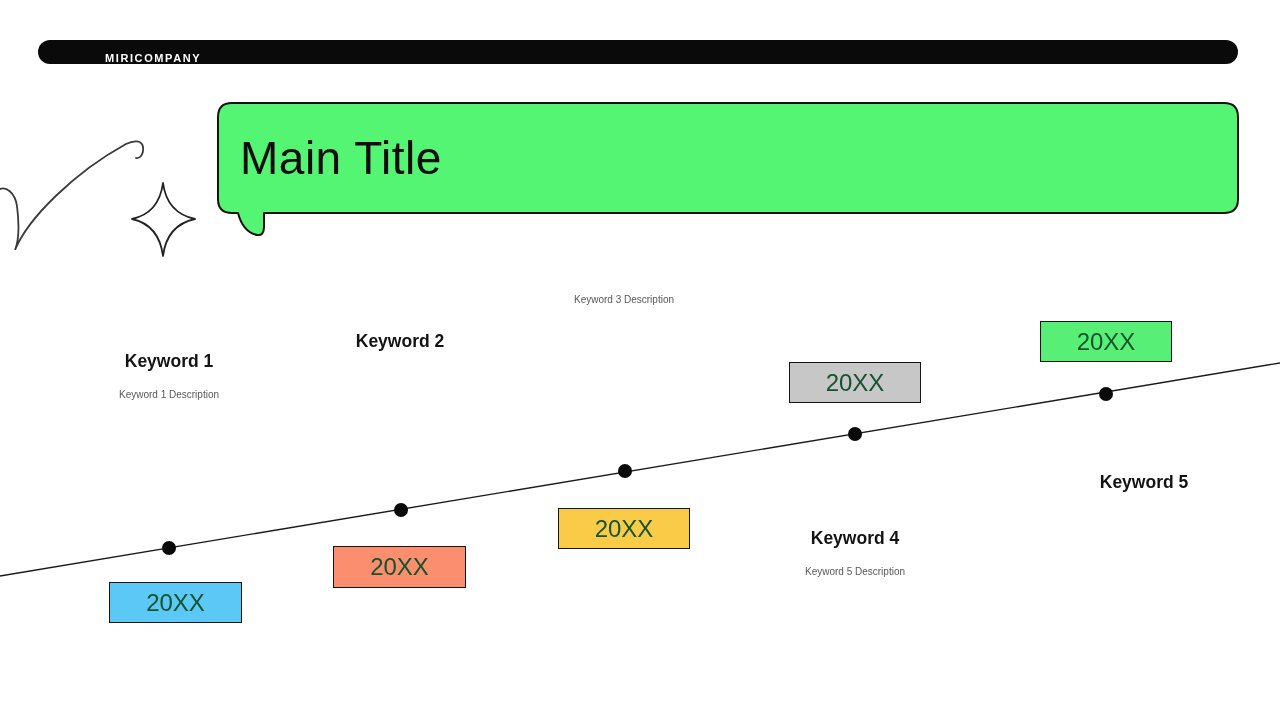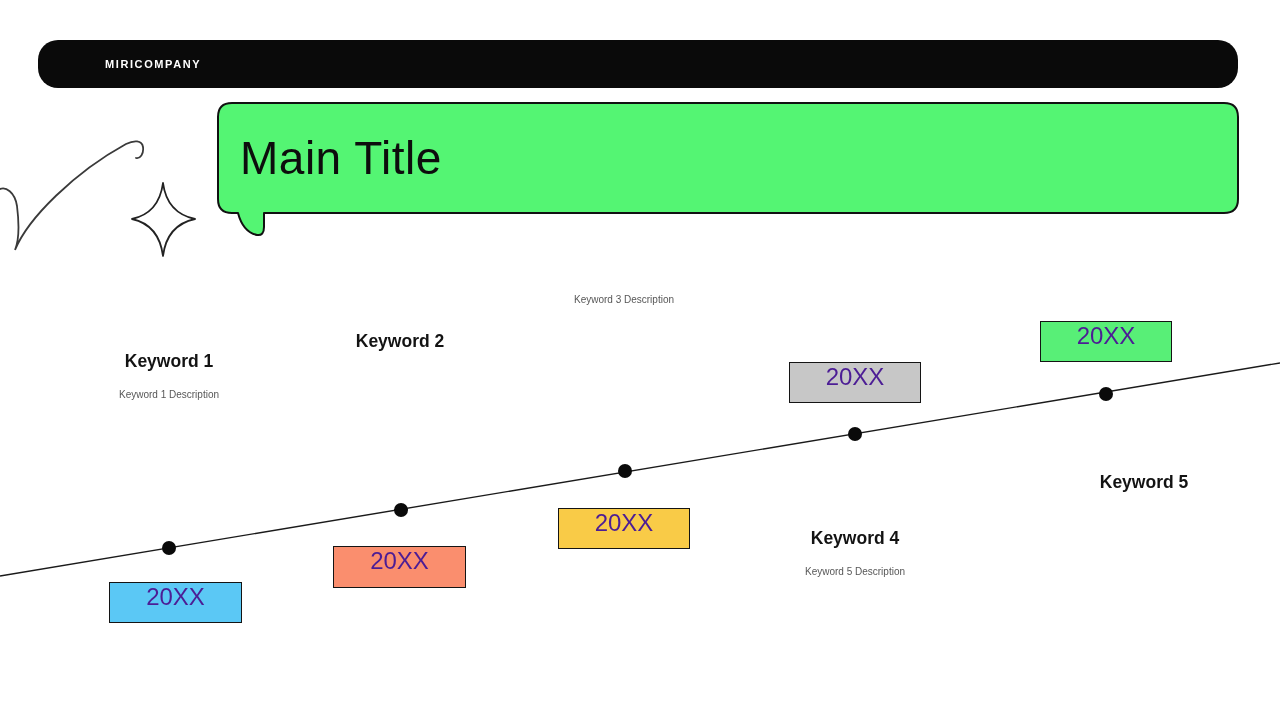--- a/index.html
+++ b/index.html
@@ -11,23 +11,23 @@
     width: 1280px;
     height: 720px;
     background: #ffffff;
     overflow: hidden;
   }
 
   
   .brand-pill {
     position: absolute;
     left: 38px; top: 40px;
-    width: 1200px; height: 48px;
+    width: 1200px; height: 24px;
     border-radius: 20px;
-    display: flex; align-items: center;
+    display: flex; align-items: flex-end;
     padding-left: 67px;
   }
   .brand-pill .brand-name {
     color: #ffffff;
     font-size: 11px;
     font-weight: 700;
     letter-spacing: 1.6px;
   }
 
   
@@ -57,23 +57,23 @@
   .timeline-svg {
     position: absolute;
     left: 0; top: 0;
     width: 1280px; height: 720px;
   }
 
   
   .year-box {
     position: absolute;
     border: 1.6px solid #141414;
-    display: flex; justify-content: center;
+    display: flex; align-items: center; justify-content: center;
     font-size: 24px;
-    color: #4c1d95;
+    color: #14532d;
   }
   .year-box-1 { left: 109px;  top: 582px; width: 133px; height: 41px; }
   .year-box-2 { left: 333px;  top: 546px; width: 133px; height: 42px; }
   .year-box-3 { left: 558px;  top: 508px; width: 132px; height: 41px; }
   .year-box-4 { left: 789px;  top: 362px; width: 132px; height: 41px; }
   .year-box-5 { left: 1040px; top: 321px; width: 132px; height: 41px; }
 
   
   .keyword-block {
     position: absolute;

